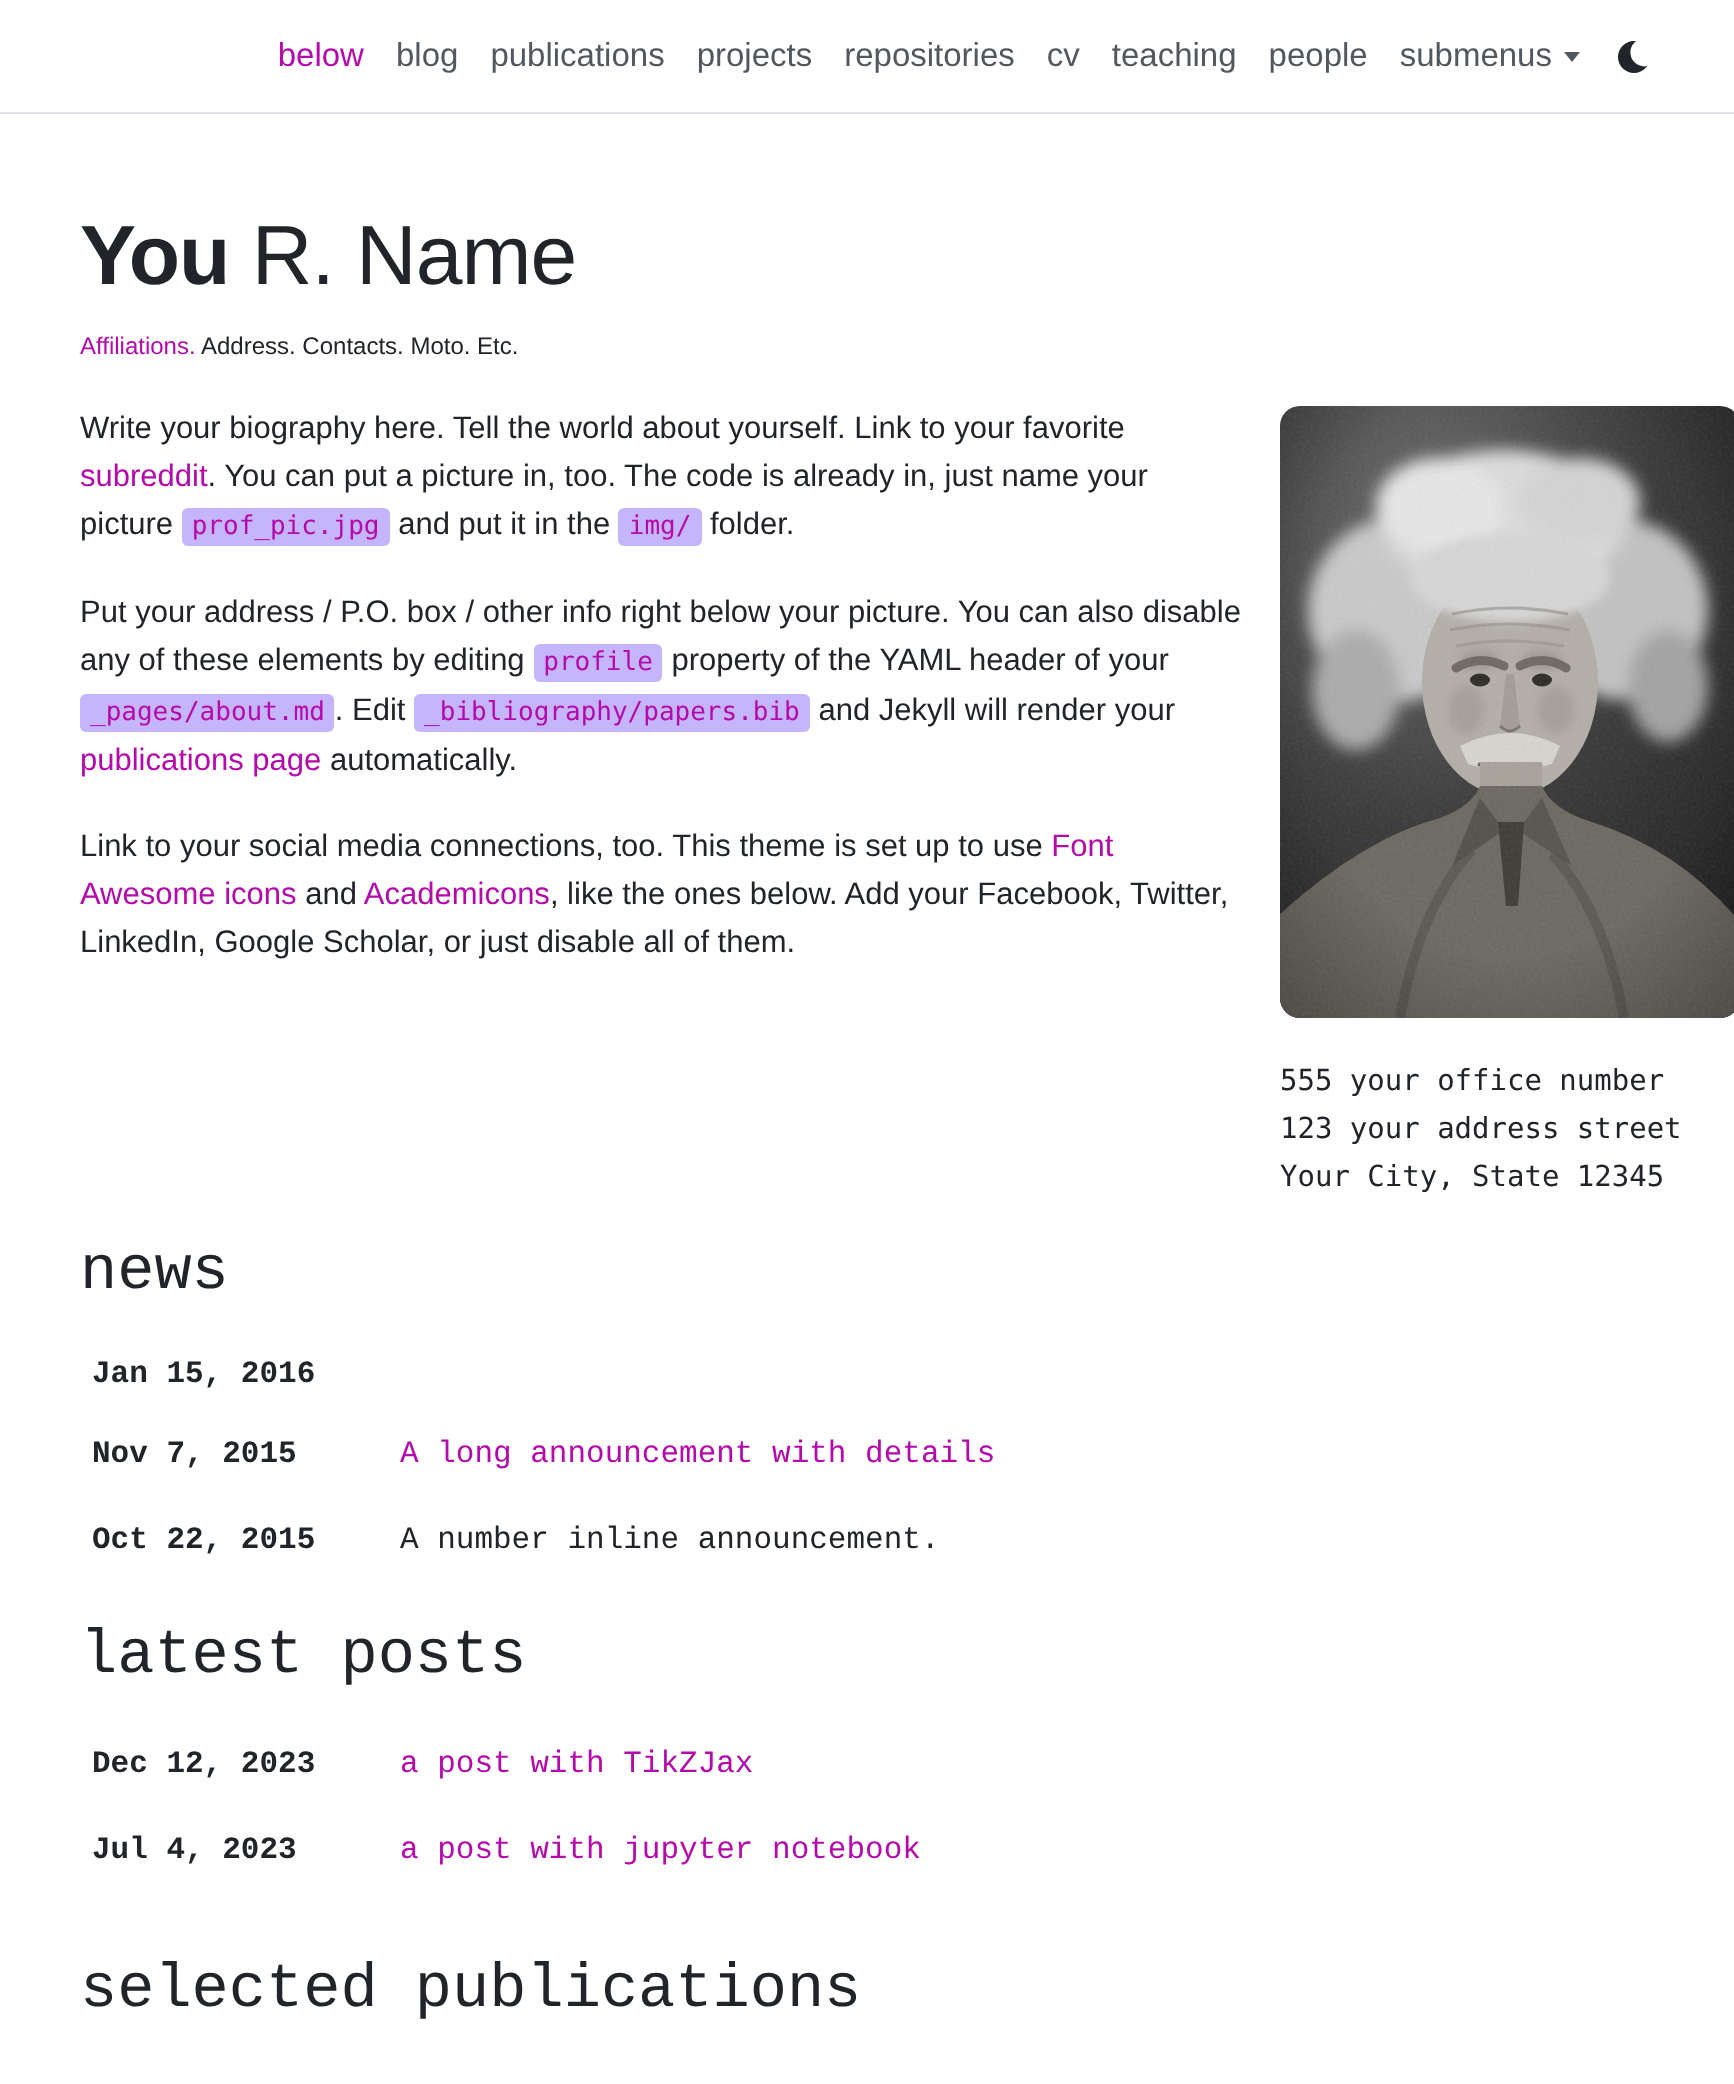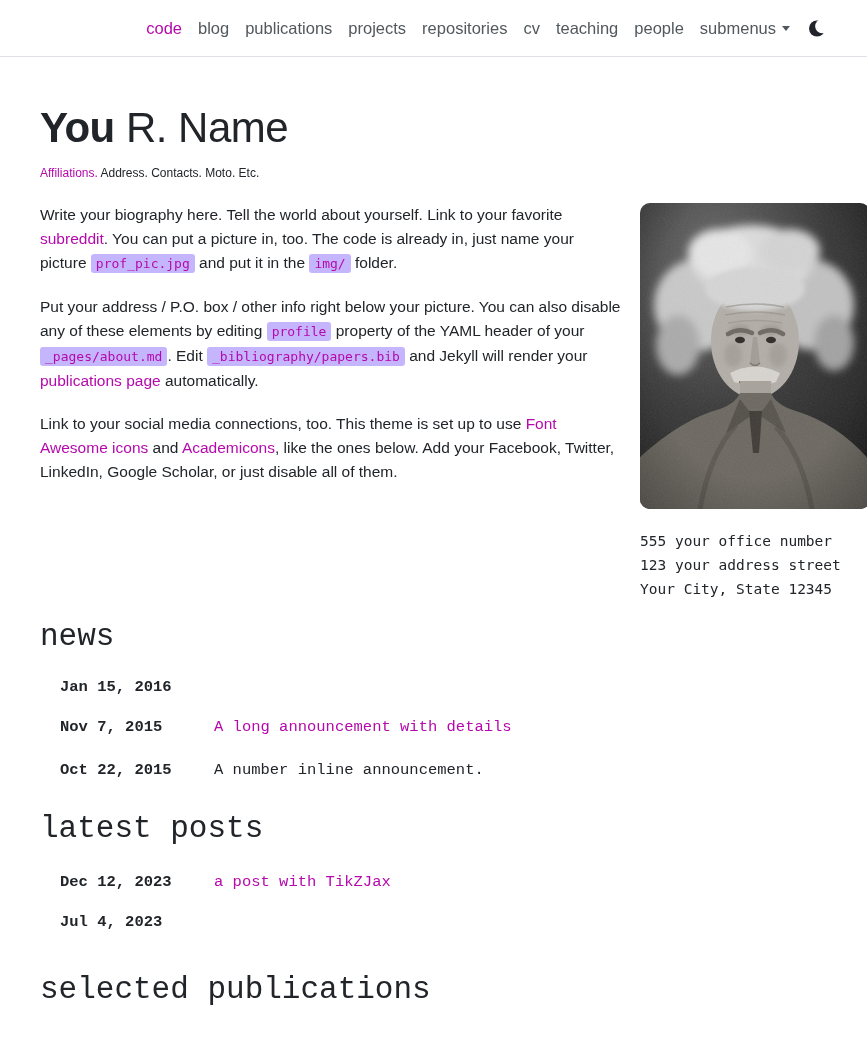--- a/index.html
+++ b/index.html
@@ -58,34 +58,34 @@
     padding: 2px 5px; border-radius: 3px;
   }
 
   
   section { clear: both; font-family: Liberation Mono, monospace; }
   .section-title { font-size: 31px; font-weight: 400; margin: 0 0 14px 0; color: #212529; }
   .news-section { padding-top: 10px; }
   .posts-section { padding-top: 16px; }
   .pubs-section { padding-top: 28px; padding-bottom: 22px; }
   .rows { margin-bottom: 4px; }
-  .row { display: grid; grid-template-columns: 154px 1fr; padding: 10px 0 9px 6px; align-items: baseline; margin-left: 14px; }
+  .row { display: grid; grid-template-columns: 154px 1fr; padding: 10px 0 9px 6px; align-items: baseline; }
   .row .date { font-weight: 700; font-size: 15.5px; }
   .row .item { font-size: 15.5px; line-height: 24px; }
   .item.as-link { color: #b509ac; cursor: pointer; }
 </style>
 </head>
 <body>
 
 <nav class="navbar">
   <div class="nav-inner">
     <div class="nav-links">
 
         <a href="#" class="nav-link active">
-          <span>code</span>
+          <span>below</span>
 
         </a>
 
         <a href="#" class="nav-link">
           <span>blog</span>
 
         </a>
 
         <a href="#" class="nav-link">
           <span>publications</span>
@@ -255,20 +255,21 @@
     <div class="rows">
 
         <div class="row">
           <div class="date">Dec 12, 2023</div>
           <div class="item as-link">a post with TikZJax</div>
         </div>
 
 
         <div class="row">
           <div class="date">Jul 4, 2023</div>
+          <div class="item as-link">a post with jupyter notebook</div>
         </div>
       </div>
   </section>
 
   <section class="pubs-section">
     <h2 class="section-title">selected publications</h2>
   </section>
 
 </main>
 

